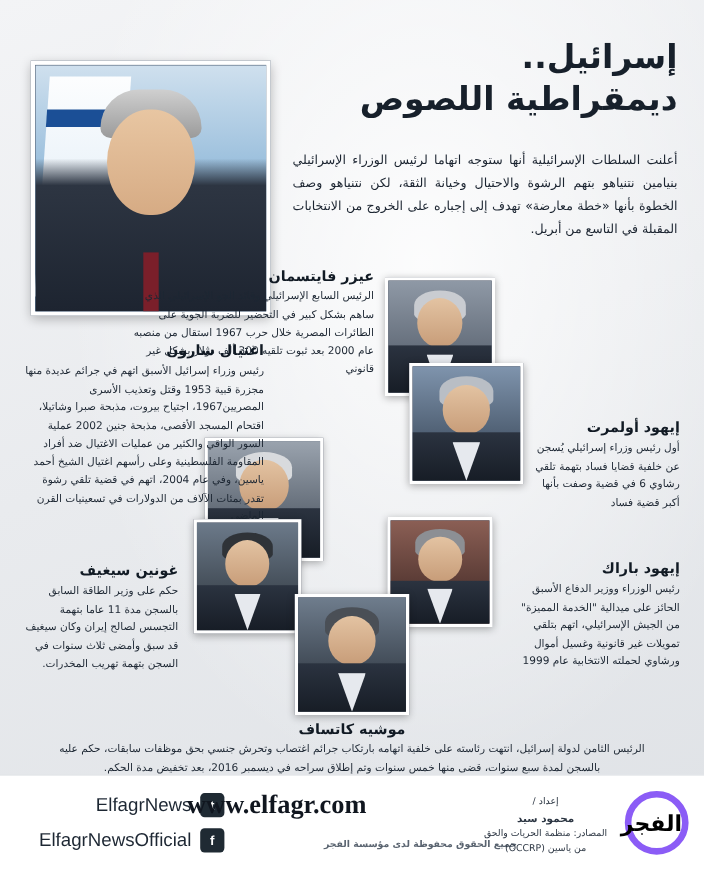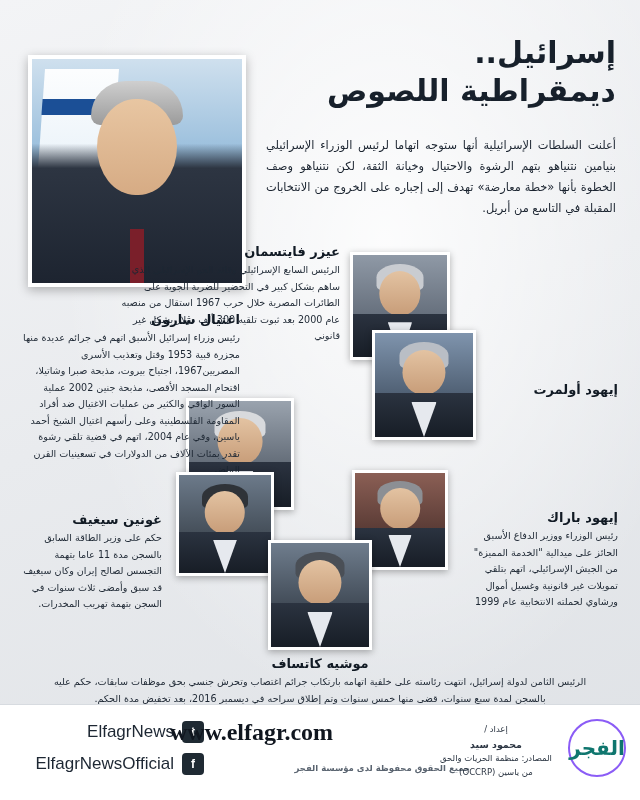--- a/index.html
+++ b/index.html
@@ -155,24 +155,24 @@
     font-family:"Liberation Serif", serif; direction:ltr;
   }
   .site .rights { font-size:8.5px; color:#5a6470; margin-top:17px;font-weight:bold; }
   .credits {
     position:absolute; right:84px; top:18px; text-align:center; width:120px;
     font-size:8.5px; color:#2b3542; line-height:1.6;
   }
   .credits b { font-size:9.5px; }
   .logo {
     position:absolute; right:14px; top:14px; width:58px; height:58px;
-    border:2px solid #8b5cf6; border-radius:50%;
-    display:flex; align-items:center; justify-content:center;
+    border:6px solid #8b5cf6; border-radius:50%;
+    display:flex; align-items:center; justify-content:flex-start;
     font-family:"DejaVu Sans", sans-serif; font-size:20px; font-weight:bold;
-    color:#0f766e;
+    color:#000000;
   }
 </style>
 </head>
 <body>
 
 <div id="page">
 
   <div class="header">
     <div class="title-main">إسرائيل..</div>
     <div class="title-sub">ديمقراطية اللصوص</div>
@@ -213,20 +213,21 @@
 
   <div class="thumb" style="top:330px; left:372px; width:104px; height:110px;">
     <div class="bg" style="background:linear-gradient(180deg,#7f94ad,#2f3c4c);"></div>
     <div class="hairc" style="background:#b9bec5;"></div>
     <div class="head"></div>
     <div class="body"></div>
     <div class="shirt"></div>
   </div>
   <div class="block" style="top:382px; right:22px; width:140px; text-align:right;">
     <div class="pname">إيهود أولمرت</div>
+    <div class="pbody">أول رئيس وزراء إسرائيلي يُسجن عن خلفية قضايا فساد بتهمة تلقي رشاوي 6 في قضية وصفت بأنها أكبر قضية فساد</div>
   </div>
 
   <div class="thumb" style="top:470px; left:352px; width:96px; height:100px;">
     <div class="bg" style="background:linear-gradient(180deg,#8b5f55,#3a2421);"></div>
     <div class="hairc" style="background:#8c8f94;"></div>
     <div class="head"></div>
     <div class="body"></div>
     <div class="shirt"></div>
   </div>
   <div class="block" style="top:510px; right:22px; width:156px; text-align:right;">

